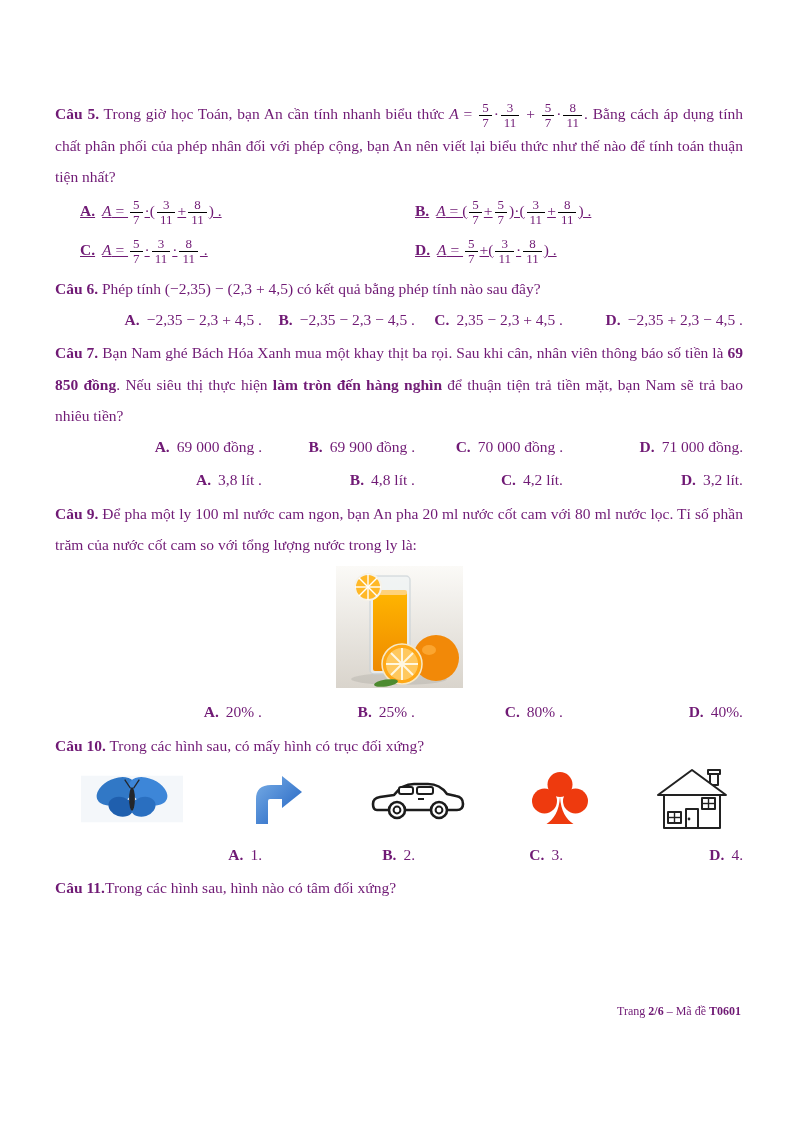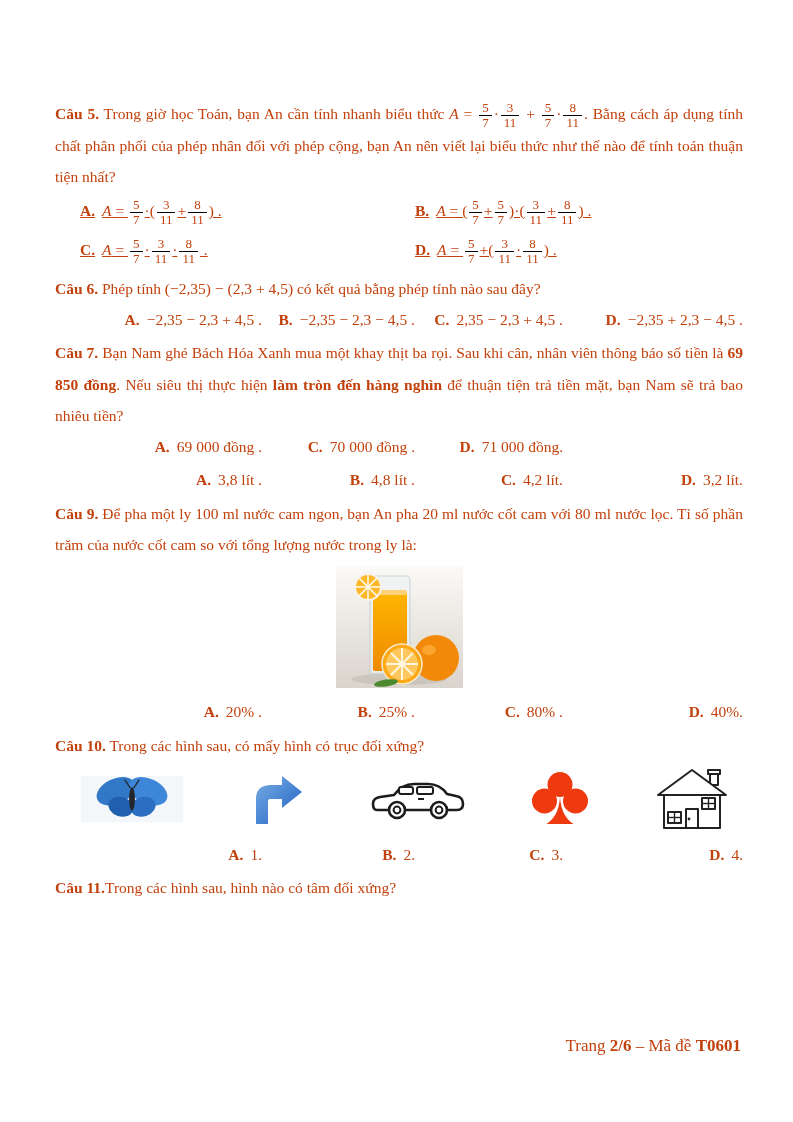--- a/index.html
+++ b/index.html
@@ -1,39 +1,39 @@
 <!DOCTYPE html>
 <html><head>
 <meta charset="utf-8">
 <style>
   *{margin:0;padding:0;box-sizing:border-box;}
   html,body{background:#fff;}
   .page{
     width:793px;height:1122px;position:relative;overflow:hidden;
-    background:#fff;color:#c2410c;
+    background:#fff;color:#701a75;
     font-family:"Liberation Serif",serif;font-size:15.5px;
     padding:98px 50px 0 55px;
   }
   section.q{margin-bottom:2px;}
   p.stem{line-height:2.02;text-align:justify;}
   .tb{font-weight:bold;}
   .tv{font-style:italic;}
   
   .frac{display:inline-block;vertical-align:middle;text-align:center;margin:0 2px;line-height:1.08;}
   .frac span{display:block;font-size:13px;padding:0 3px;}
   .fden{border-top:1.2px solid #000;}
   
   .opts4{display:grid;grid-template-columns:182px 153px 148px auto;padding-left:25px;line-height:2.02;text-align:right;}
   .opts2{display:grid;grid-template-columns:335px auto;padding-left:25px;line-height:1.35;text-decoration:underline;}
   .opts2 .opt{padding:5px 0;}
   .opt-key{font-weight:bold;margin-right:7px;}
   
   .fig-center{text-align:center;margin:6px 0 4px;}
   .figs-row{display:flex;align-items:center;justify-content:space-between;padding:6px 14px 8px 26px;}
-  .footer{position:absolute;top:1036px;right:52px;font-size:17px;}
+  .footer{position:absolute;top:1004px;right:52px;font-size:12px;}
 </style>
 </head>
 <body>
 
 <div class="page">
 
   <section class="q">
     <p class="stem"><span class="tb">Câu 5.</span><span> Trong giờ học Toán, bạn An cần tính nhanh biểu thức </span><span class="tv">A</span><span> = </span><span class="frac"><span class="fnum">5</span><span class="fden">7</span></span><span>·</span><span class="frac"><span class="fnum">3</span><span class="fden">11</span></span><span> + </span><span class="frac"><span class="fnum">5</span><span class="fden">7</span></span><span>·</span><span class="frac"><span class="fnum">8</span><span class="fden">11</span></span><span>. Bằng cách áp dụng tính chất phân phối của phép nhân đối với phép cộng, bạn An nên viết lại biểu thức như thế nào để tính toán thuận tiện nhất?</span></p>
     <div class="opts2">
       <div class="opt">
@@ -60,20 +60,21 @@
       <div class="opt"><span class="opt-key">B.</span><span>−2,35 − 2,3 − 4,5 .</span></div>
       <div class="opt"><span class="opt-key">C.</span><span>2,35 − 2,3 + 4,5 .</span></div>
       <div class="opt"><span class="opt-key">D.</span><span>−2,35 + 2,3 − 4,5 .</span></div>
     </div>
   </section>
 
   <section class="q">
     <p class="stem"><span class="tb">Câu 7.</span><span> Bạn Nam ghé Bách Hóa Xanh mua một khay thịt ba rọi. Sau khi cân, nhân viên thông báo số tiền là </span><span class="tb">69 850 đồng</span><span>. Nếu siêu thị thực hiện </span><span class="tb">làm tròn đến hàng nghìn</span><span> để thuận tiện trả tiền mặt, bạn Nam sẽ trả bao nhiêu tiền?</span></p>
     <div class="opts4">
       <div class="opt"><span class="opt-key">A.</span><span>69 000 đồng .</span></div>
+      <div class="opt"><span class="opt-key">B.</span><span>69 900 đồng .</span></div>
       <div class="opt"><span class="opt-key">C.</span><span>70 000 đồng .</span></div>
       <div class="opt"><span class="opt-key">D.</span><span>71 000 đồng.</span></div>
     </div>
   </section>
 
   <section class="q">
     <div class="opts4">
       <div class="opt"><span class="opt-key">A.</span><span>3,8 lít .</span></div>
       <div class="opt"><span class="opt-key">B.</span><span>4,8 lít .</span></div>
       <div class="opt"><span class="opt-key">C.</span><span>4,2 lít.</span></div>

